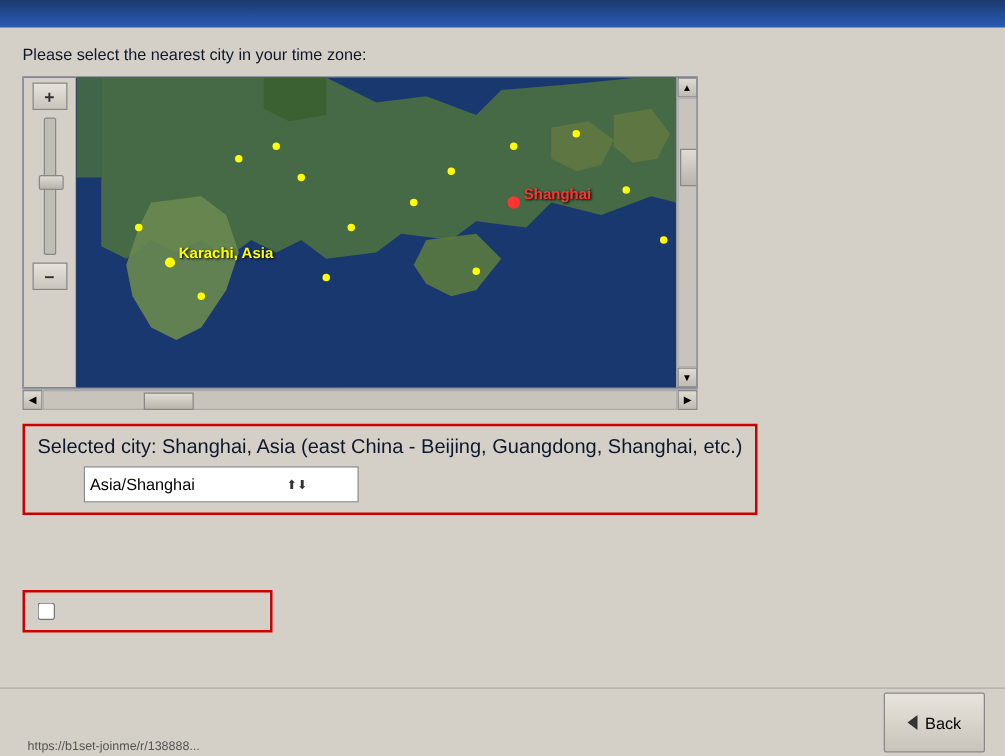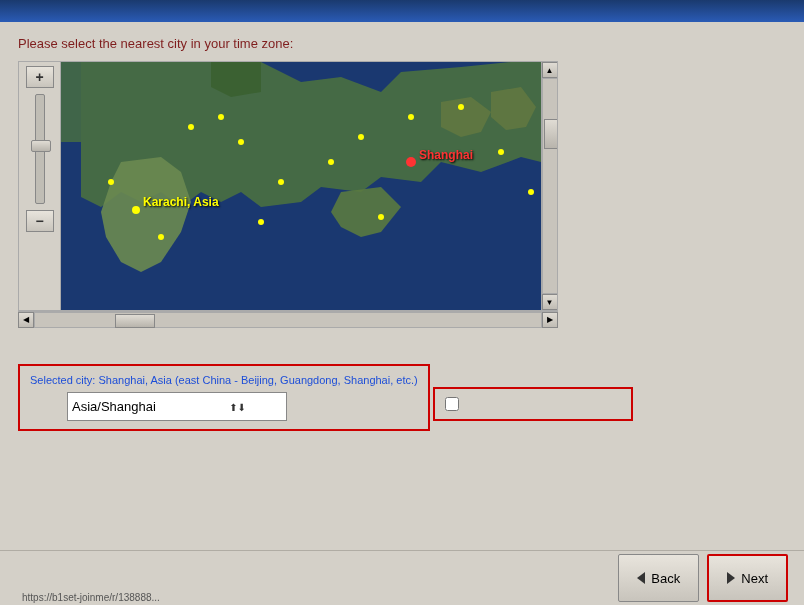--- a/index.html
+++ b/index.html
@@ -20,21 +20,21 @@
       margin-bottom: 0;
     }
 
     .main-content {
       padding: 14px 18px 10px 18px;
     }
 
     .instruction-label {
       font-size: 13px;
       margin-bottom: 10px;
-      color: #7f1d1d;
+      color: #0f172a;
     }
 
     .map-container {
       display: flex;
       width: 540px;
       height: 250px;
       border: 1px solid #aaa;
       background: #1a3060;
       position: relative;
       overflow: hidden;
@@ -190,22 +190,22 @@
     .selected-city-section {
       margin-top: 12px;
       border: 2px solid #cc0000;
       padding: 8px 10px;
       background: #d4d0c8;
       display: inline-block;
       min-width: 400px;
     }
 
     .selected-city-label {
-      font-size: 11px;
-      color: #1d4ed8;
+      font-size: 16px;
+      color: #0f172a;
       margin-bottom: 6px;
     }
 
     .timezone-select {
       width: 220px;
       height: 29px;
       background: white;
       border: 1px solid #888;
       font-size: 13px;
       padding: 2px 4px;
@@ -419,21 +419,17 @@
     </div>
   </div>
 
 </div>
 
 <div class="bottom-bar">
   <button class="nav-btn">
     <span class="btn-arrow-left"></span>
     <span>Back</span>
   </button>
-  <button class="nav-btn next-btn">
-    <span class="btn-arrow-right"></span>
-    <span>Next</span>
-  </button>
 </div>
 
 <div class="status-bar">
   <span>https://b1set-joinme/r/138888...</span>
 </div>
 
 </body></html>

